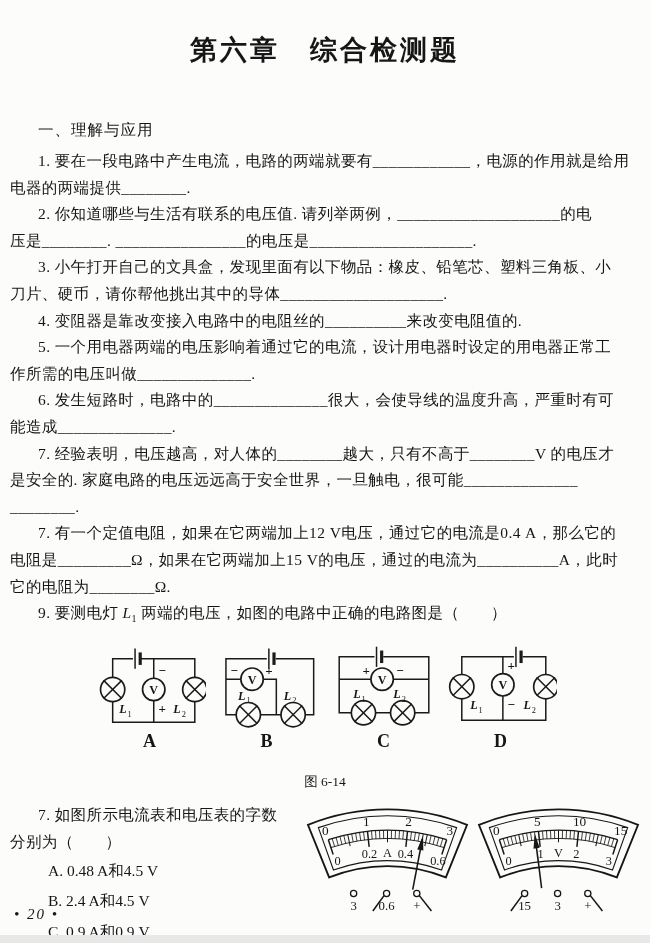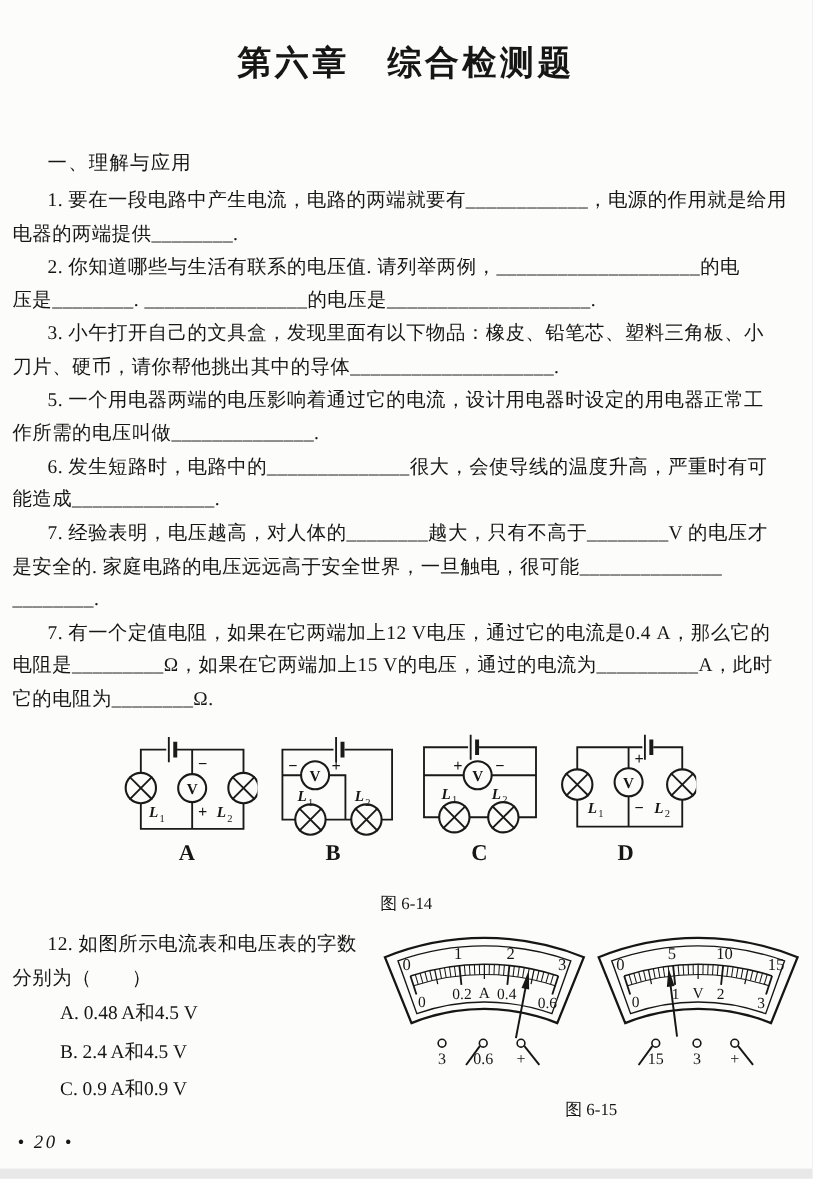--- a/index.html
+++ b/index.html
@@ -44,35 +44,37 @@
 
     <div class="line indent">1. 要在一段电路中产生电流，电路的两端就要有____________，电源的作用就是给用</div>
     <div class="line">电器的两端提供________.</div>
 
     <div class="line indent">2. 你知道哪些与生活有联系的电压值. 请列举两例，____________________的电</div>
     <div class="line">压是________. ________________的电压是____________________.</div>
 
     <div class="line indent">3. 小午打开自己的文具盒，发现里面有以下物品：橡皮、铅笔芯、塑料三角板、小</div>
     <div class="line">刀片、硬币，请你帮他挑出其中的导体____________________.</div>
 
+    <div class="line indent">4. 变阻器是靠改变接入电路中的电阻丝的__________来改变电阻值的.</div>
 
     <div class="line indent">5. 一个用电器两端的电压影响着通过它的电流，设计用电器时设定的用电器正常工</div>
     <div class="line">作所需的电压叫做______________.</div>
 
     <div class="line indent">6. 发生短路时，电路中的______________很大，会使导线的温度升高，严重时有可</div>
     <div class="line">能造成______________.</div>
 
     <div class="line indent">7. 经验表明，电压越高，对人体的________越大，只有不高于________V 的电压才</div>
     <div class="line">是安全的. 家庭电路的电压远远高于安全世界，一旦触电，很可能______________</div>
     <div class="line">________.</div>
 
     <div class="line indent">7. 有一个定值电阻，如果在它两端加上12 V电压，通过它的电流是0.4 A，那么它的</div>
     <div class="line">电阻是_________Ω，如果在它两端加上15 V的电压，通过的电流为__________A，此时</div>
     <div class="line">它的电阻为________Ω.</div>
 
+    <div class="line indent"><span>9. 要测电灯 </span><span class="lamp-ref"><span class="it">L</span><sub>1</sub></span><span> 两端的电压，如图的电路中正确的电路图是（　　）</span></div>
 
     <div class="circuits">
 
       <div class="panel">
         <svg class="ckt" viewBox="0 0 120 97" width="112">
           <path d="M20 20 H41 M51 20 H108 M20 20 V40 M20 66 V88 M20 88 H108 M108 20 V40 M108 66 V88 M64 20 V41 M64 65 V88" stroke-width="1.6"></path>
           <g>
             <line x1="44" y1="10" x2="44" y2="30" stroke-width="1.6"></line>
             <line x1="49.5" y1="15" x2="49.5" y2="25" stroke-width="3.4"></line>
           </g>
@@ -190,21 +192,21 @@
           <text class="it" x="84" y="74" font-size="13">L</text>
           <text x="93" y="78" font-size="9">2</text>
         </svg>
         <div class="panel-letter">D</div>
       </div>
     </div>
     <div class="fig-caption">图 6-14</div>
 
     <div class="q10-row">
       <div class="q10-left">
-        <div class="line indent">12. 如图所示电流表和电压表的字数</div>
+        <div class="line indent">7. 如图所示电流表和电压表的字数</div>
         <div class="line">分别为（　　）</div>
         <div class="option">A. 0.48 A和4.5 V</div>
         <div class="option">B. 2.4 A和4.5 V</div>
         <div class="option">C. 0.9 A和0.9 V</div>
       </div>
       <div class="q10-right">
         <div class="meters">
           <div class="meter">
               <svg viewBox="0 0 178 124" width="163">
                 <path d="M2.1 24.9 A232 232 0 0 1 175.9 24.9 L152.7 82.4 A170 170 0 0 0 25.3 82.4 Z" fill="#fcfcfa" stroke="#161616" stroke-width="2"></path>

